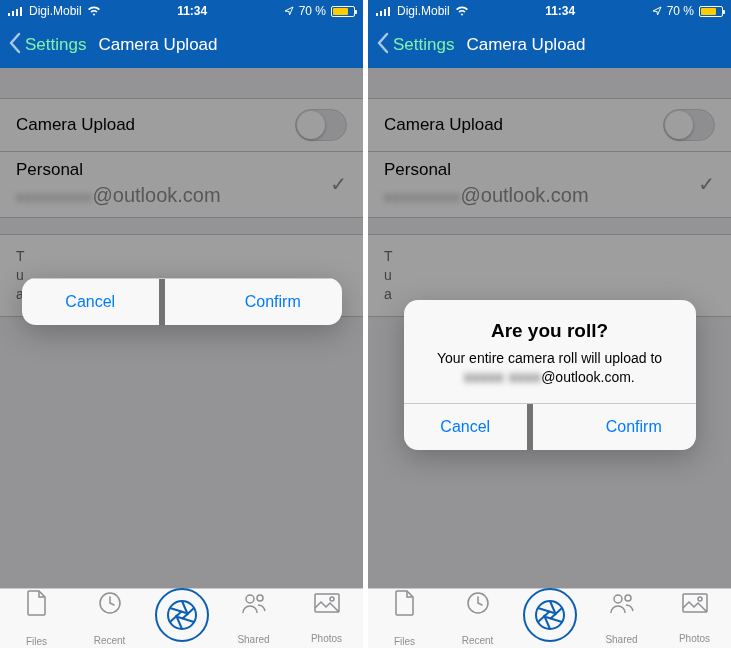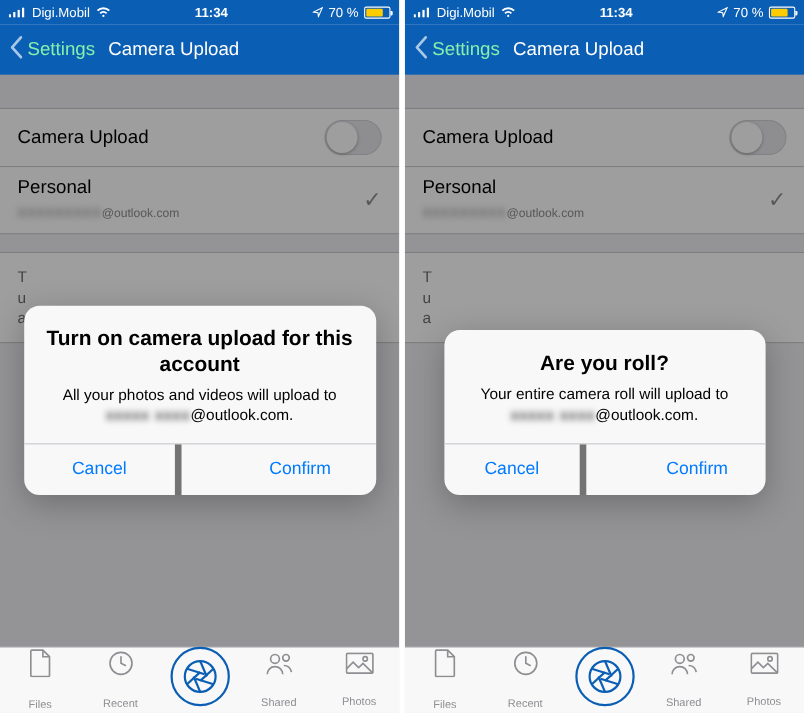--- a/index.html
+++ b/index.html
@@ -77,21 +77,21 @@
     padding: 8px 16px 10px;
     gap: 20px;
   }
   .personal-title { font-size:17px; color:#000; margin-bottom:4px; }
   .blur-email {
     display:inline-block;
     color:#8e8e93; font-size:15px;
     filter: blur(3px);
     letter-spacing:1px;
   }
-  .email-suffix { color:#8e8e93; font-size:11px; }
+  .email-suffix { color:#8e8e93; font-size:20px; }
   .check { color:#8e8e93; font-size:20px; }
 
   
   .toggle {
     width:52px; height:32px; border-radius:16px;
     background:#e5e5ea; position:relative;
     border:1px solid #d1d1d6;
   }
   .toggle-knob {
     position:absolute; left:1px; top:1px;
@@ -231,26 +231,20 @@
       </div>
       <span class="check">✓</span>
     </div>
     <div class="desc-block">
       T<br>u<br>a
     </div>
 
     <div class="dim"></div>
 
     <div class="alert alert-a">
-      <div class="alert-body">
-        <div class="alert-title">Turn on camera upload for this account</div>
-        <div class="alert-msg">
-          <span>All your photos and videos will upload to </span><span class="blur-inline">xxxxx xxxx</span><span>@outlook.com.</span>
-        </div>
-      </div>
       <div class="alert-buttons">
         <button class="alert-btn">Cancel</button>
         <button class="alert-btn">Confirm</button>
       </div>
     </div>
   </div>
 
   <div class="tabbar">
     <div class="tab">
       <svg width="22" height="26" viewBox="0 0 22 26">

